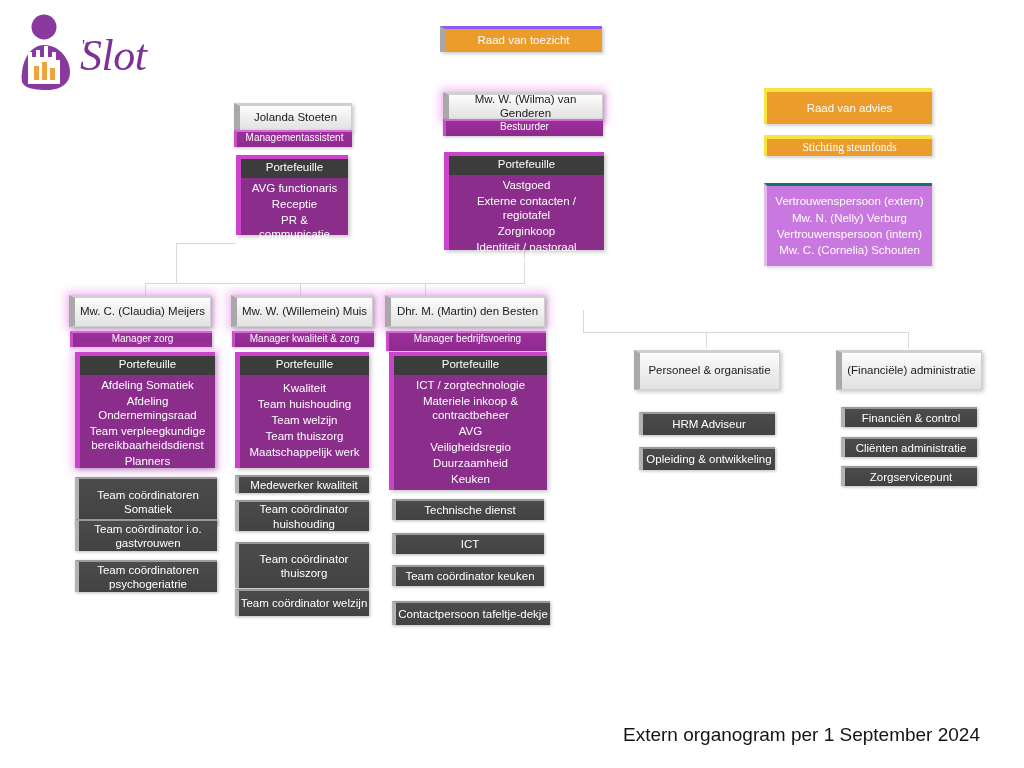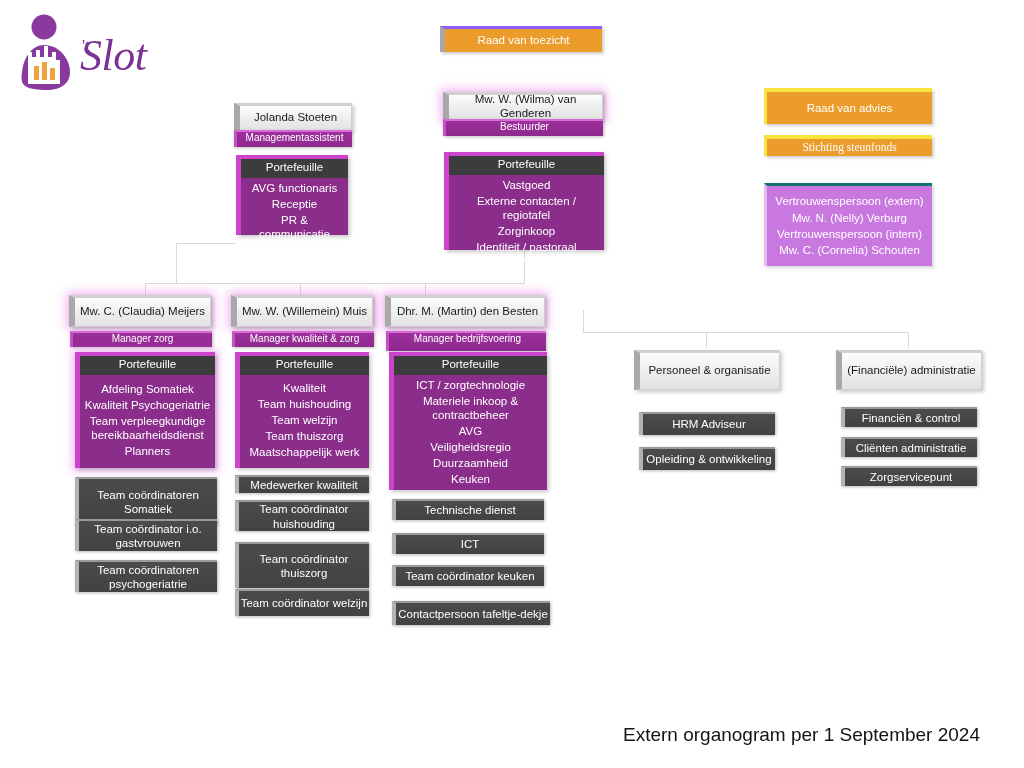--- a/index.html
+++ b/index.html
@@ -258,21 +258,21 @@
   <div class="plate glow" style="left:69px; top:295px; width:142px; height:32px;">
     <span>Mw. C. (Claudia) Meijers</span>
   </div>
   <div class="role" style="left:70px; top:331px; width:142px; height:16px;">
     <span>Manager zorg</span>
   </div>
   <div class="port glow" style="left:75px; top:352px; width:140px; height:116px;">
     <div class="port-head">Portefeuille</div>
     <div class="port-body">
       <div class="port-item">Afdeling Somatiek</div>
-      <div class="port-item">Kwaliteit Psychogeriatrie</div>
+      <div class="port-item">Afdeling Ondernemingsraad</div>
       <div class="port-item">Team verpleegkundige bereikbaarheidsdienst</div>
       <div class="port-item">Planners</div>
     </div>
   </div>
   <div class="dark" style="left:75px; top:477px; width:142px; height:48px;">
     <span>Team coördinatoren Somatiek</span>
   </div>
   <div class="dark" style="left:75px; top:519px; width:142px; height:32px;">
     <span>Team coördinator i.o. gastvrouwen</span>
   </div>

